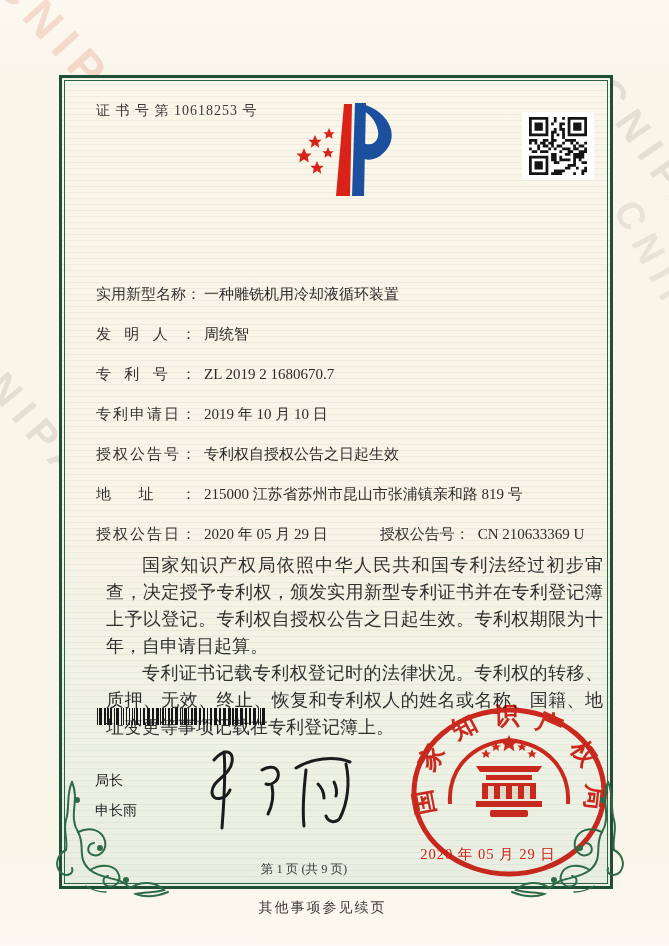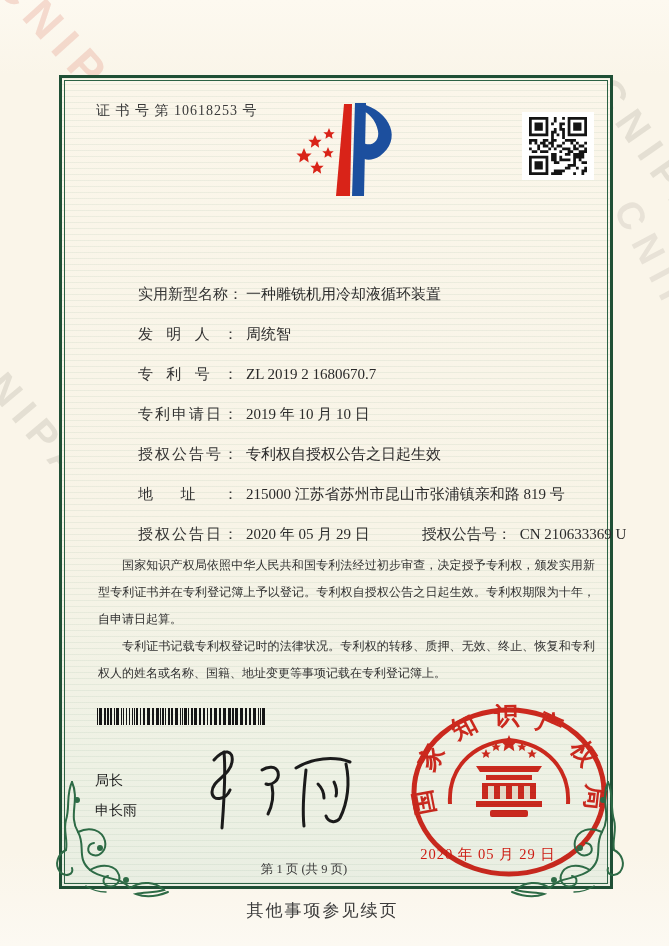--- a/index.html
+++ b/index.html
@@ -30,42 +30,42 @@
   .frame-inner{position:absolute;inset:2px;border:1px solid #2c6245;pointer-events:none;}
   
   .cert-no{position:absolute;left:34px;top:24px;font-size:14px;letter-spacing:1px;color:#3a3a3a;}
   .logo{position:absolute;left:222px;top:20px;}
   .qr-wrap{position:absolute;left:460px;top:34px;width:72px;height:68px;background:#fff;
            display:flex;align-items:center;justify-content:center;}
   .title{position:absolute;left:0;right:0;top:122px;text-align:center;
          font-size:31px;font-weight:bold;letter-spacing:8px;color:#141414;}
   
   .frow{position:absolute;left:34px;font-size:15px;color:#333;white-space:nowrap;}
-  .flabel{display:inline-block;width:100px;text-align:justify;text-align-last:justify;color:#333;margin-left:42px;}
+  .flabel{display:inline-block;width:100px;text-align:justify;text-align-last:justify;color:#333;}
   .fvalue{margin-left:8px;color:#2b2b2b;}
   .grant2{margin-left:52px;}
   
-  .paras{position:absolute;left:36px;top:474px;width:497px;font-size:12px;line-height:27px;
+  .paras{position:absolute;left:44px;top:474px;width:497px;font-size:18px;line-height:27px;
          color:#303030;text-align:justify;}
   .paras p{margin:0;text-indent:2em;}
   
   .barcode{position:absolute;left:35px;top:630px;}
   .signer{position:absolute;left:33px;top:687px;font-family:"Liberation Sans","DejaVu Sans",sans-serif;
           font-size:14px;color:#1d1d1d;line-height:30px;}
   .signature{position:absolute;left:126px;top:662px;}
   .seal{position:absolute;left:346px;top:626px;mix-blend-mode:multiply;opacity:.95;}
   .seal-date{position:absolute;left:338px;top:767px;width:176px;text-align:center;
              font-size:14.5px;letter-spacing:1px;color:#cd1c13;white-space:nowrap;}
   .page-num{position:absolute;left:0;right:0;top:783px;text-align:center;font-size:12.5px;
             color:#3a3a3a;transform:translateX(-32px);}
   .flourish{position:absolute;pointer-events:none;}
   .fl-left{left:-20px;top:702px;}
   .fl-right{left:436px;top:702px;transform:scaleX(-1);}
   .cont-note{position:absolute;left:0;right:24px;top:899px;text-align:center;
-             font-size:17px;color:#3c3c3c;letter-spacing:2px;}
+             font-size:14px;color:#3c3c3c;letter-spacing:2px;}
 </style>
 </head>
 <body>
 
 <div class="page">
 
   <div class="wm wm-pink">CNIPA</div>
   <div class="wm wm-g1">CNIPA</div>
   <div class="wm wm-g2">CNIPA</div>
   <div class="wm wm-g3">CNIPA</div>

